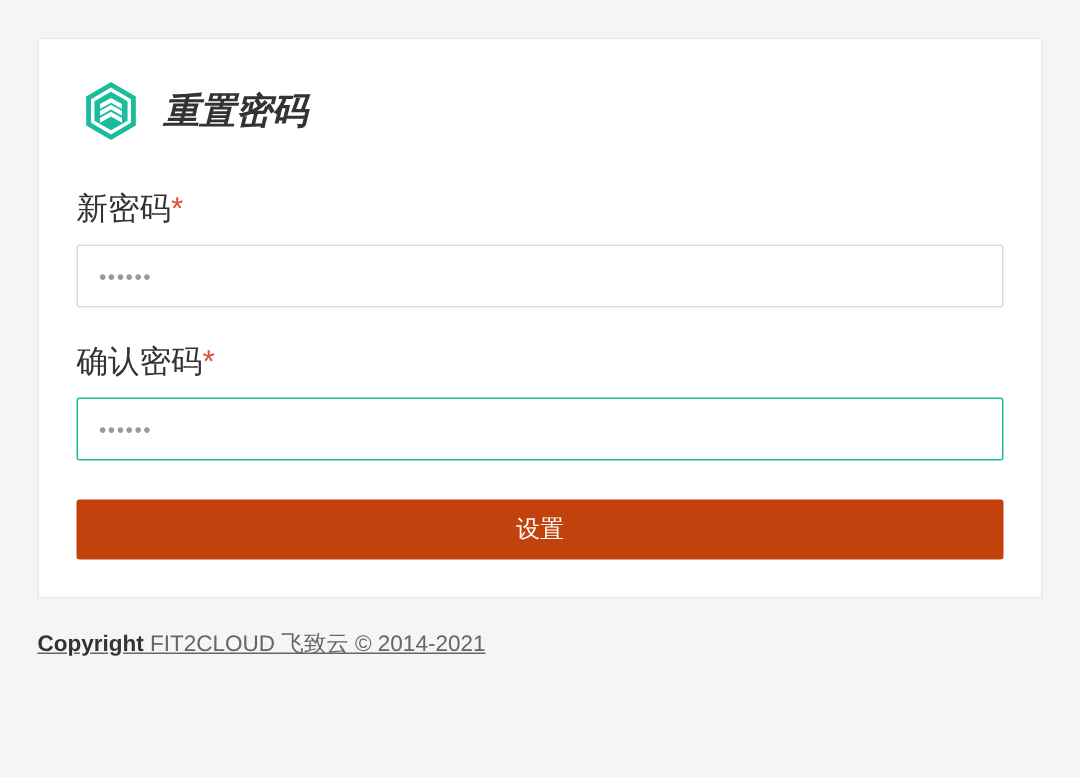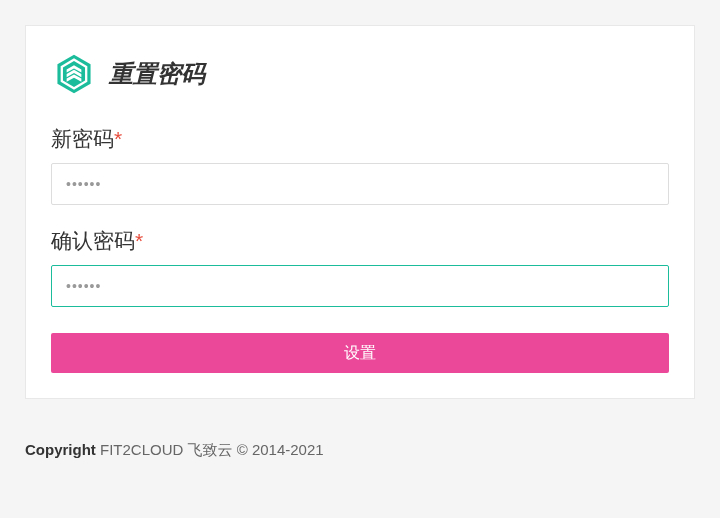--- a/index.html
+++ b/index.html
@@ -57,32 +57,33 @@
       outline: none;
       color: #999;
       letter-spacing: 1px;
     }
     .input.focused {
       border: 1px solid #1abc9c;
     }
     .submit-btn {
       width: 100%;
       height: 40px;
-      background: #ec4899;
+      background: #c2410c;
       color: white;
       border: none;
       font-size: 16px;
       cursor: pointer;
       margin-top: 4px;
       border-radius: 2px;
     }
     .footer {
-      margin-top: 42px;
+      margin-top: 21px;
       font-size: 15px;
       color: #666;
+      text-decoration: underline;
     }
     .footer-bold {
       font-weight: bold;
       color: #333;
     }
   </style>
 </head>
 <body>
 
 <div class="card">

